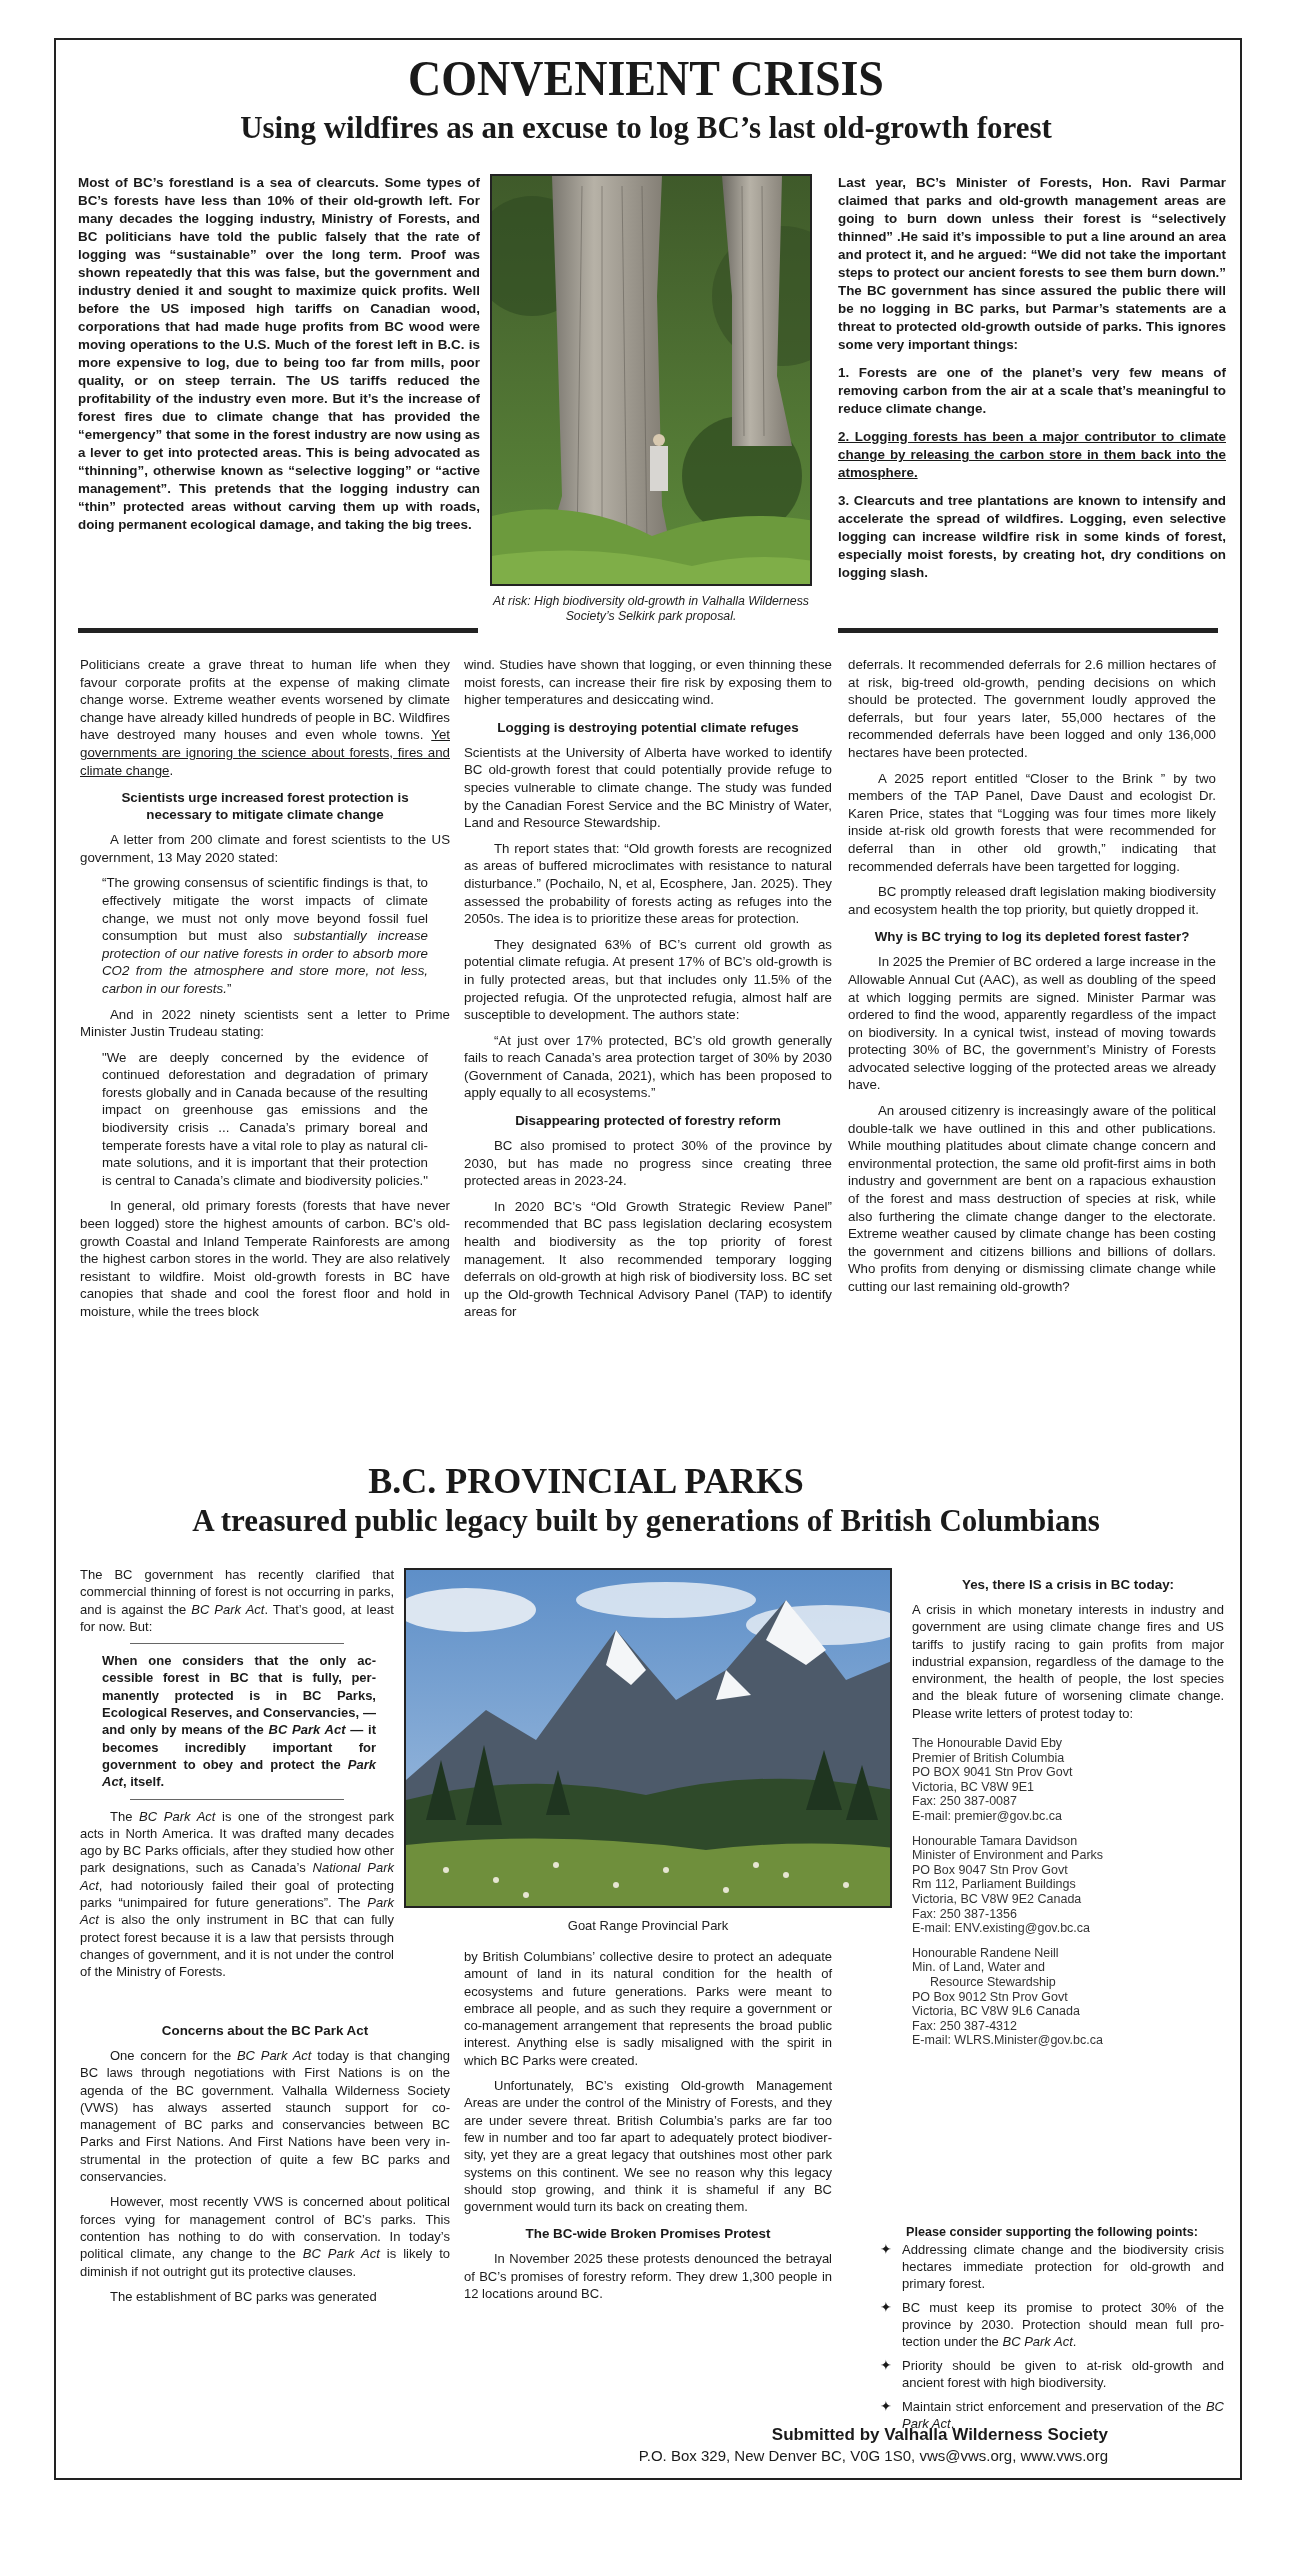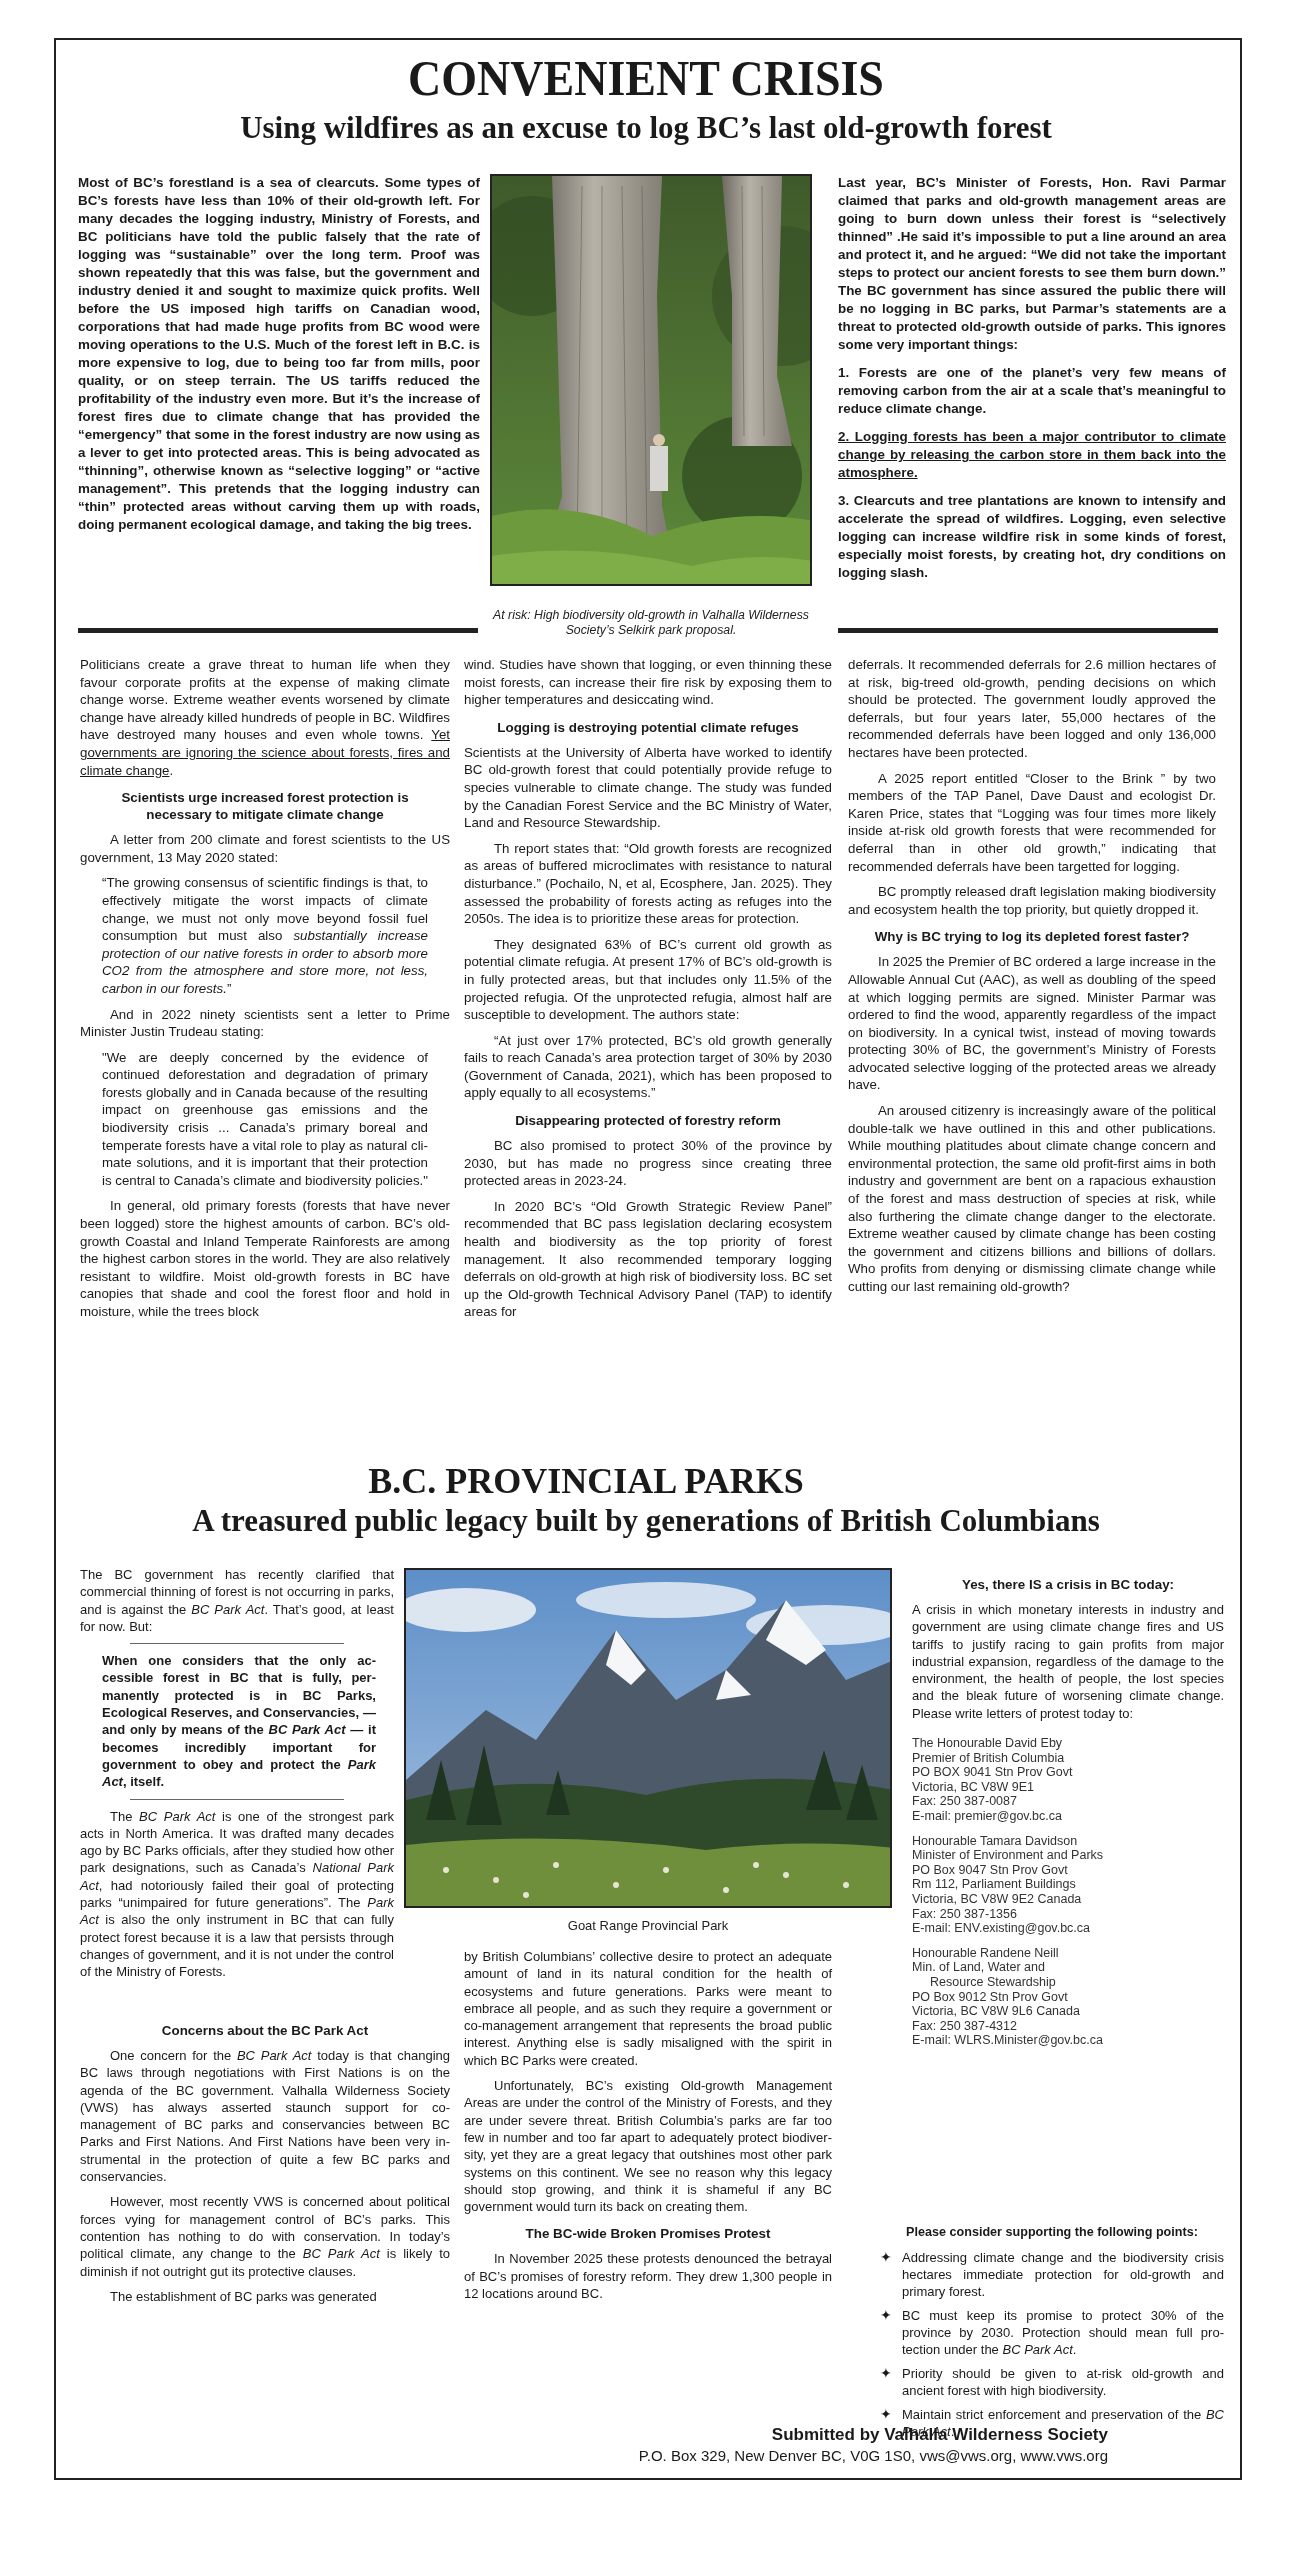--- a/index.html
+++ b/index.html
@@ -71,21 +71,21 @@
         <line x1="150" y1="10" x2="155" y2="370"></line>
       <line x1="250" y1="10" x2="252" y2="260"></line>
         <line x1="270" y1="10" x2="272" y2="260"></line>
     </g>
     <rect x="158" y="270" width="18" height="45" fill="#d8d6d2"></rect>
     <circle cx="167" cy="264" r="6" fill="#d8c9b0"></circle>
     <path d="M0 340 Q80 320 160 360 Q240 330 322 345 L322 412 L0 412 Z" fill="#6c9a3d"></path>
     <path d="M0 380 Q100 365 200 390 Q260 375 322 385 L322 412 L0 412 Z" fill="#7fae48"></path>
   </svg>
 </div>
-<div class="cap" style="left:480px; top:608px; width:342px;">At risk: High biodiversity old-growth in Valhalla Wilderness Society’s Selkirk park proposal.</div>
+<div class="cap" style="left:480px; top:594px; width:342px;">At risk: High biodiversity old-growth in Valhalla Wilderness Society’s Selkirk park proposal.</div>
 
 <div class="abs col bold" style="left:838px; top:174px; width:388px; font-size:13.4px; line-height:18px;">
   <p>Last year, BC’s Minister of Forests, Hon. Ravi Parmar claimed that parks and old-growth management areas are going to burn down unless their forest is “selectively thinned” .He said it’s impossible to put a line around an area and protect it, and he argued: “We did not take the important steps to protect our ancient forests to see them burn down.” The BC gov­ernment has since assured the public there will be no logging in BC parks, but Parmar’s statements are a threat to protected old-growth outside of parks. This ignores some very important things:</p>
   <p style="margin-top:10px;">1. Forests are one of the planet’s very few means of removing carbon from the air at a scale that’s meaningful to reduce climate change.</p>
   <p style="margin-top:10px;text-decoration:underline;">2. Logging forests has been a major contributor to climate change by releasing the carbon store in them back into the atmosphere.</p>
   <p style="margin-top:10px;">3. Clearcuts and tree plantations are known to in­tensify and accelerate the spread of wildfires. Log­ging, even selective logging can increase wildfire risk in some kinds of forest, especially moist forests, by creating hot, dry conditions on logging slash.</p>
 </div>
 
 <div class="rule" style="left:78px; top:628px; width:400px;"></div>
 <div class="rule" style="left:838px; top:628px; width:380px;"></div>
@@ -210,21 +210,21 @@
     <div>Min. of Land, Water and</div>
     <div class="ind2">Resource Stewardship</div>
     <div>PO Box 9012 Stn Prov Govt</div>
     <div>Victoria, BC V8W 9L6 Canada</div>
     <div>Fax: 250 387-4312</div>
     <div>E-mail: WLRS.Minister@gov.bc.ca</div>
   </div>
 </div>
 
 <div class="abs col" style="left:880px; top:2224px; width:344px; font-size:13px; line-height:17px;">
-  <div class="bold" style="text-align:center; margin-bottom:8px; font-size:12.6px;">Please consider supporting the following points:</div>
+  <div class="bold" style="text-align:center; font-size:12.6px;">Please consider supporting the following points:</div>
   <ul class="pts">
     <li><span>Addressing climate change and the biodiversity cri­sis hectares immediate protection for old-growth and primary forest.</span></li>
     <li><span>BC must keep its promise to protect 30% of the province by 2030. Protection should mean full pro­tection under the </span><i>BC Park Act</i><span>.</span></li>
     <li><span>Priority should be given to at-risk old-growth and ancient forest with high biodiversity.</span></li>
     <li><span>Maintain strict enforcement and preservation of the </span><i>BC Park Act</i><span>.</span></li>
   </ul>
 </div>
 
 <div class="abs sig" style="top:2425px;">
   <div class="a">Submitted by Valhalla Wilderness Society</div>

